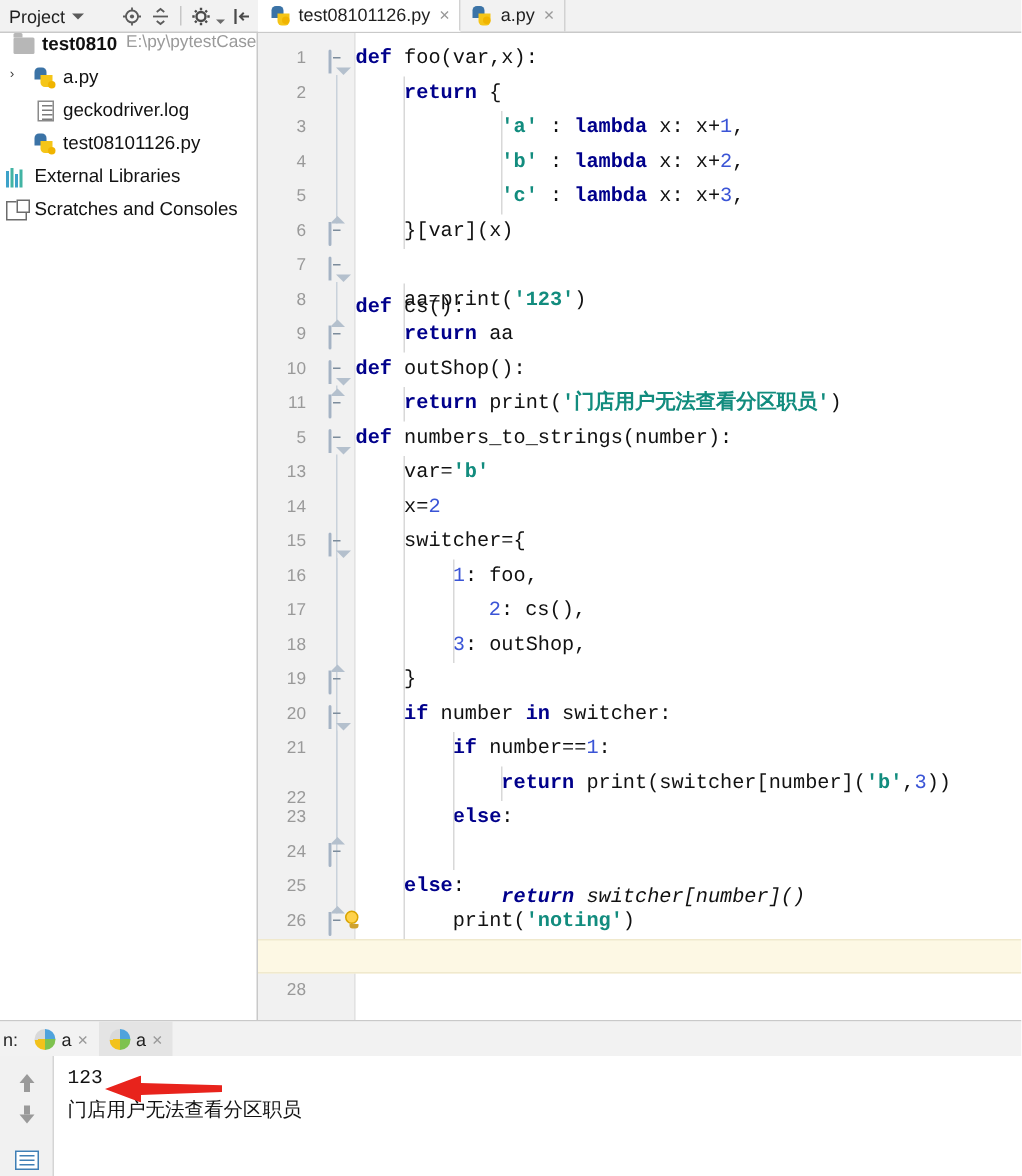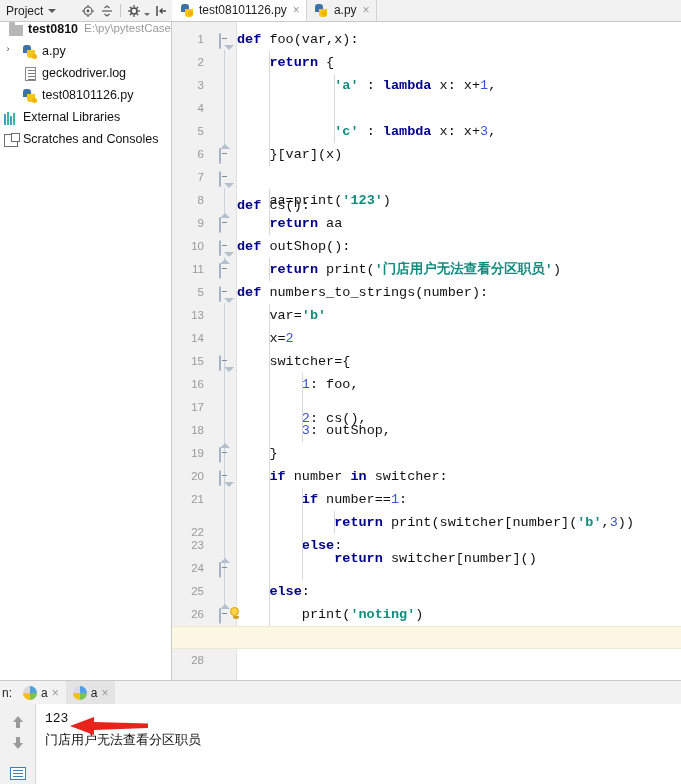--- a/index.html
+++ b/index.html
@@ -379,40 +379,41 @@
         <div class="fold end" style="top: 541px;"><span class="box"></span></div>
         <div class="bulb" style="top: 585px;">
           <div class="glass"></div>
           <div class="base"></div>
         </div>
       </div>
     <div id="code-area">
         <div class="crow" style="top: 6px;"><span class="kw">def</span><span class="pln"> foo(var,x):</span></div>
         <div class="crow" style="top: 29px;"><span class="kw">    return</span><span class="pln"> {</span></div>
         <div class="crow" style="top: 52px;"><span class="str">            'a'</span><span class="pln"> : </span><span class="kw">lambda</span><span class="pln"> x: x+</span><span class="num">1</span><span class="pln">,</span></div>
+        <div class="crow" style="top: 75px;"><span class="str">            'b'</span><span class="pln"> : </span><span class="kw">lambda</span><span class="pln"> x: x+</span><span class="num">2</span><span class="pln">,</span></div>
         <div class="crow" style="top: 98px;"><span class="str">            'c'</span><span class="pln"> : </span><span class="kw">lambda</span><span class="pln"> x: x+</span><span class="num">3</span><span class="pln">,</span></div>
         <div class="crow" style="top: 121px;"><span class="pln">    }[var](x)</span></div>
         <div class="crow" style="top: 144px; margin-top: 28px;"><span class="kw">def</span><span class="pln"> cs():</span></div>
         <div class="crow" style="top: 167px;"><span class="pln">    aa=print(</span><span class="str">'123'</span><span class="pln">)</span></div>
         <div class="crow" style="top: 190px;"><span class="kw">    return</span><span class="pln"> aa</span></div>
         <div class="crow" style="top: 213px;"><span class="kw">def</span><span class="pln"> outShop():</span></div>
         <div class="crow" style="top: 236px;"><span class="kw">    return</span><span class="pln"> print(</span><span class="str">'门店用户无法查看分区职员'</span><span class="pln">)</span></div>
         <div class="crow" style="top: 259px;"><span class="kw">def</span><span class="pln"> numbers_to_strings(number):</span></div>
         <div class="crow" style="top: 282px;"><span class="pln">    var=</span><span class="str">'b'</span></div>
         <div class="crow" style="top: 305px;"><span class="pln">    x=</span><span class="num">2</span></div>
         <div class="crow" style="top: 328px;"><span class="pln">    switcher={</span></div>
         <div class="crow" style="top: 351px;"><span class="num">        1</span><span class="pln">: foo,</span></div>
-        <div class="crow" style="top: 385px;"><span class="num">        2</span><span class="pln">: cs(),</span></div>
+        <div class="crow" style="top: 374px; padding-left: 24px;"><span class="num">        2</span><span class="pln">: cs(),</span></div>
         <div class="crow" style="top: 397px;"><span class="num">        3</span><span class="pln">: outShop,</span></div>
         <div class="crow" style="top: 420px;"><span class="pln">    }</span></div>
         <div class="crow" style="top: 443px;"><span class="kw">    if</span><span class="pln"> number </span><span class="kw">in</span><span class="pln"> switcher:</span></div>
         <div class="crow" style="top: 466px;"><span class="kw">        if</span><span class="pln"> number==</span><span class="num">1</span><span class="pln">:</span></div>
         <div class="crow" style="top: 489px;"><span class="kw">            return</span><span class="pln"> print(switcher[number](</span><span class="str">'b'</span><span class="pln">,</span><span class="num">3</span><span class="pln">))</span></div>
         <div class="crow" style="top: 512px;"><span class="kw">        else</span><span class="pln">:</span></div>
-        <div class="crow" style="top: 525px;"><span class="kw">            return</span><span class="pln"> switcher[number]()</span></div>
+        <div class="crow" style="top: 565px; font-style: italic;"><span class="kw">            return</span><span class="pln"> switcher[number]()</span></div>
         <div class="crow" style="top: 558px;"><span class="kw">    else</span><span class="pln">:</span></div>
         <div class="crow" style="top: 581px;"><span class="pln">        print(</span><span class="str">'noting'</span><span class="pln">)</span></div>
         <div class="crow" style="top: 604px;"><span class="pln">numbers_to_strings(</span><span class="num">3</span><span class="pln">)</span></div>
         <div class="crow" style="top: 627px;"><span class="pln"></span></div>
         <div class="iguide" style="left: 32.48px; top: 29px; height: 115px;"></div>
         <div class="iguide" style="left: 97.44px; top: 52px; height: 69px;"></div>
         <div class="iguide" style="left: 32.48px; top: 167px; height: 46px;"></div>
         <div class="iguide" style="left: 32.48px; top: 236px; height: 23px;"></div>
         <div class="iguide" style="left: 32.48px; top: 282px; height: 322px;"></div>
         <div class="iguide" style="left: 64.96px; top: 351px; height: 69px;"></div>

